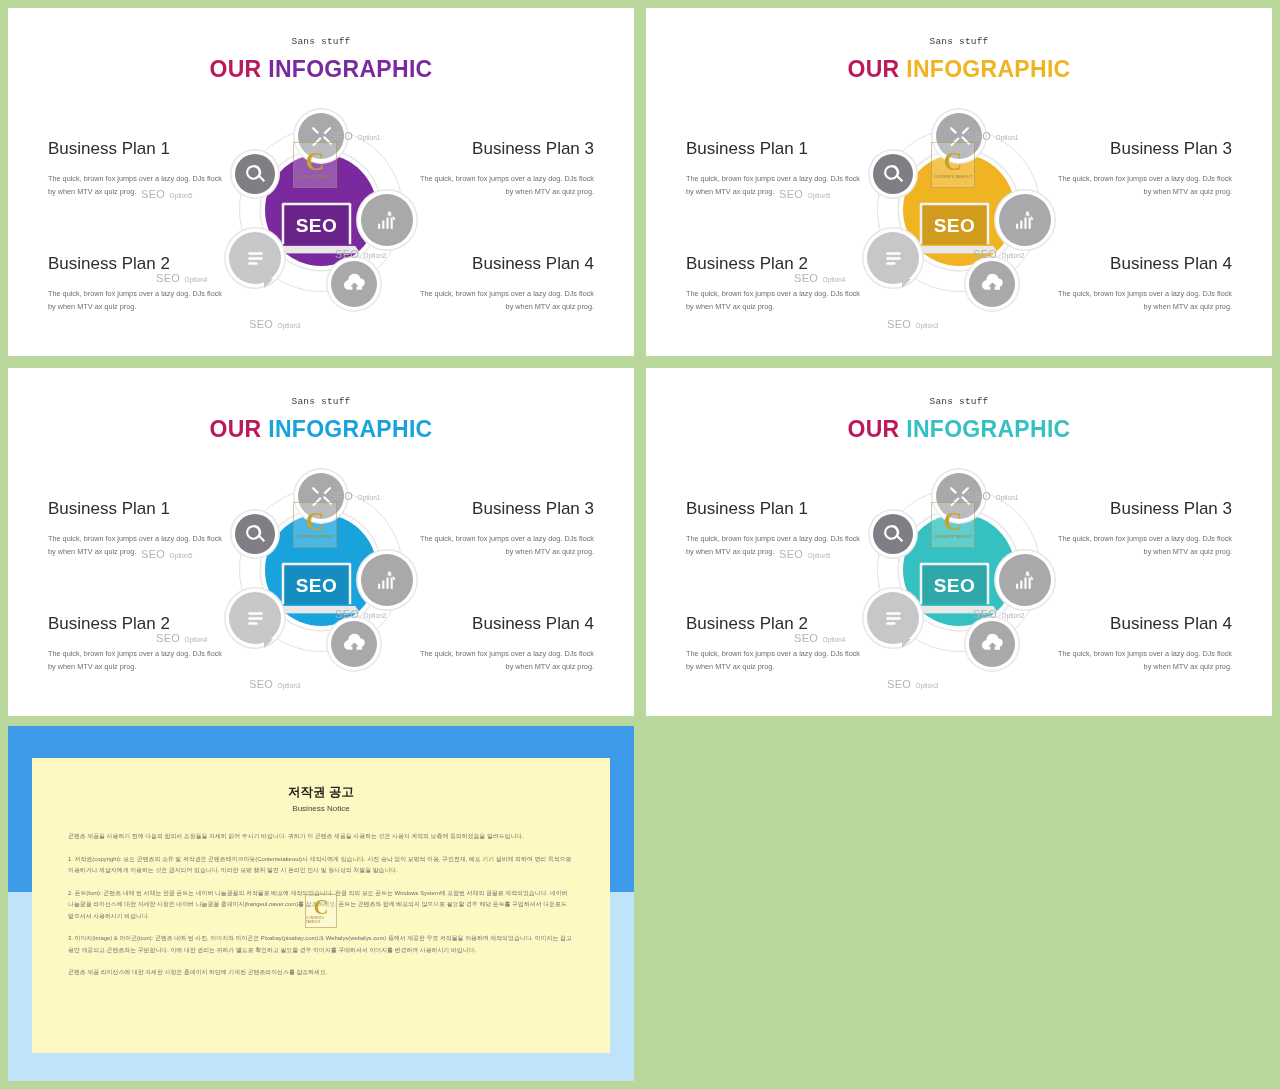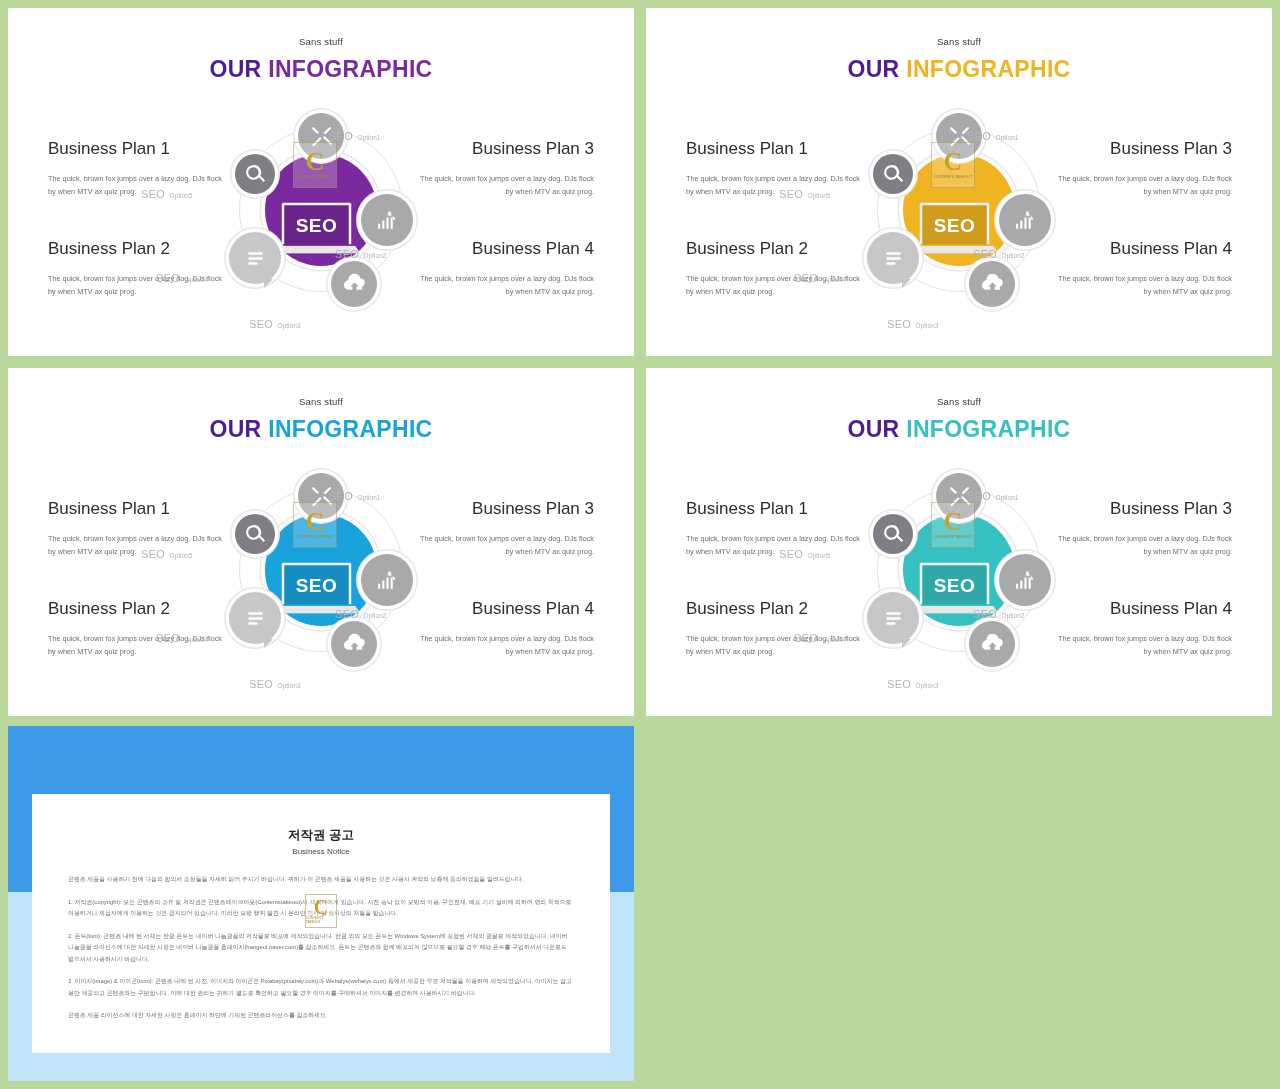--- a/index.html
+++ b/index.html
@@ -19,39 +19,39 @@
   }
   .s1 { left: 8px;   top: 8px;   width: 626px; height: 348px; }
   .s2 { left: 646px; top: 8px;   width: 626px; height: 348px; }
   .s3 { left: 8px;   top: 368px; width: 626px; height: 348px; }
   .s4 { left: 646px; top: 368px; width: 626px; height: 348px; }
 
   
   .eyebrow {
     position: absolute; left: 0; right: 0; top: 28px;
     text-align: center;
-    font-size: 9.5px; color: #3b3b46; letter-spacing: .2px;
+    font-size: 9.5px; color: #3b3b46; letter-spacing: .2px; font-family: Liberation Mono, monospace;
   }
   .bigtitle {
     position: absolute; left: 0; right: 0; top: 48px;
     text-align: center;
     font-size: 23px; font-weight: bold; letter-spacing: .3px;
     white-space: nowrap;
   }
-  .bigtitle .w1 { color: #4c1d95; }
+  .bigtitle .w1 { color: #be185d; }
   .bigtitle .w2 { color: var(--accent); margin-top: 36px; }
 
   
   .plan { position: absolute; width: 175px; }
   .plan .ttl { font-size: 17px; color: #2c2c33; margin-bottom: 13px; }
   .plan .body { font-size: 7.3px; color: #6d6d75; line-height: 1.82; }
   .p-l { left: 40px; text-align: left; }
   .p-r { right: 40px; text-align: right; }
   .row-a { top: 131px; }
-  .row-b { top: 231px; }
+  .row-b { top: 246px; }
 
   
   .wheel {
     position: absolute;
     left: 50%; top: 108px;
     width: 220px; height: 216px;
     margin-left: -110px;
   }
   .ring {
     position: absolute; left: 28px; top: 12px;
@@ -152,23 +152,22 @@
     width: 626px; height: 355px;
     background: #3d9ae8;
     overflow: hidden;
   }
   .cslide .band {
     position: absolute; left: 0; right: 0; top: 166px; bottom: 0;
     background: #bfe3f8;
   }
   .cpaper {
     position: absolute; left: 24px; top: 32px; right: 24px; bottom: 28px;
-    background: #ffffff;
-    padding: 33px 36px;
-    margin-top: 36px;
+    background: #fef9c3;
+    padding: 26px 36px;
   }
   .ctitle { text-align: center; font-size: 12.5px; font-weight: bold; color: #222; }
   .csub   { text-align: center; font-size: 8px; color: #444; margin-top: 3px; }
   .cbody  { margin-top: 18px; }
   .cpara  { font-size: 5.9px; color: #6b6b72; line-height: 1.95; margin-bottom: 11px; }
   .cwmark {
     position: absolute; left: 50%; top: 168px; margin-left: -16px;
     width: 32px; height: 34px;
     border: 1px solid rgba(160,130,60,.5);
     display: flex; align-items: center; justify-content: center; flex-direction: column;

